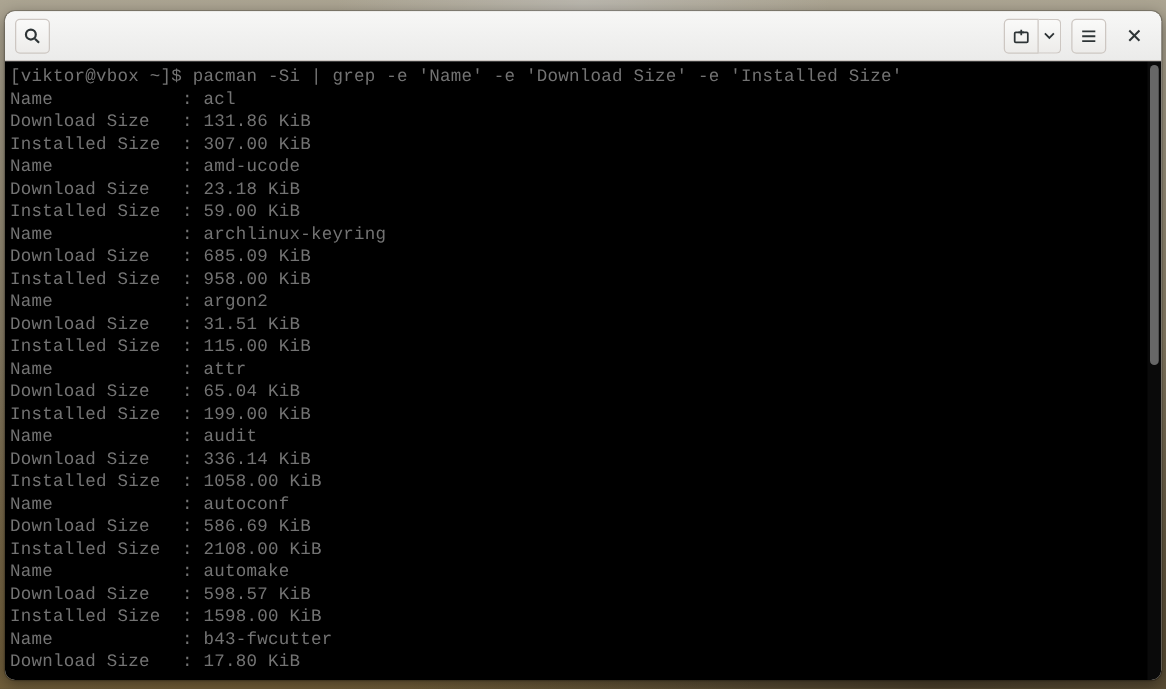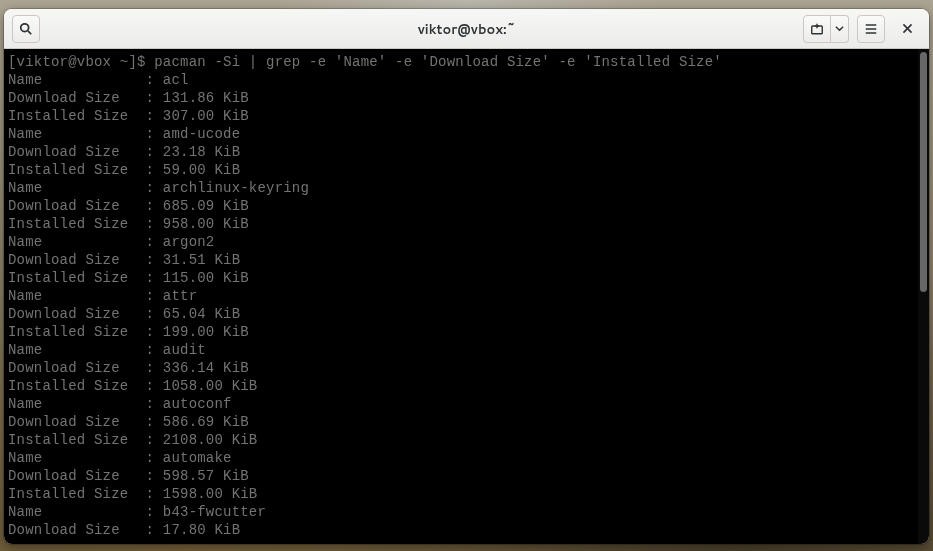--- a/index.html
+++ b/index.html
@@ -131,21 +131,20 @@
   <div class="titlebar">
     <button class="tb-btn">
       <span>
         <svg width="14" height="14" viewBox="0 0 16 16" stroke="#2e3436" stroke-width="2" fill="none">
           <circle cx="6.5" cy="6.5" r="4.5"></circle>
           <line x1="10.2" y1="10.2" x2="14" y2="14"></line>
         </svg>
       </span>
     </button>
 
-    <div class="title">viktor@vbox:~</div>
 
     <div class="spacer"></div>
 
     <div class="right-group">
       <div class="linked">
         <button class="tb-btn">
           <span>
             <svg width="14" height="14" viewBox="0 0 16 16" stroke="#2e3436" stroke-width="1.6" fill="none" stroke-linejoin="round">
               <rect x="2" y="4.5" width="12" height="9" rx="1"></rect>
               <line x1="8" y1="2" x2="8" y2="7"></line>

